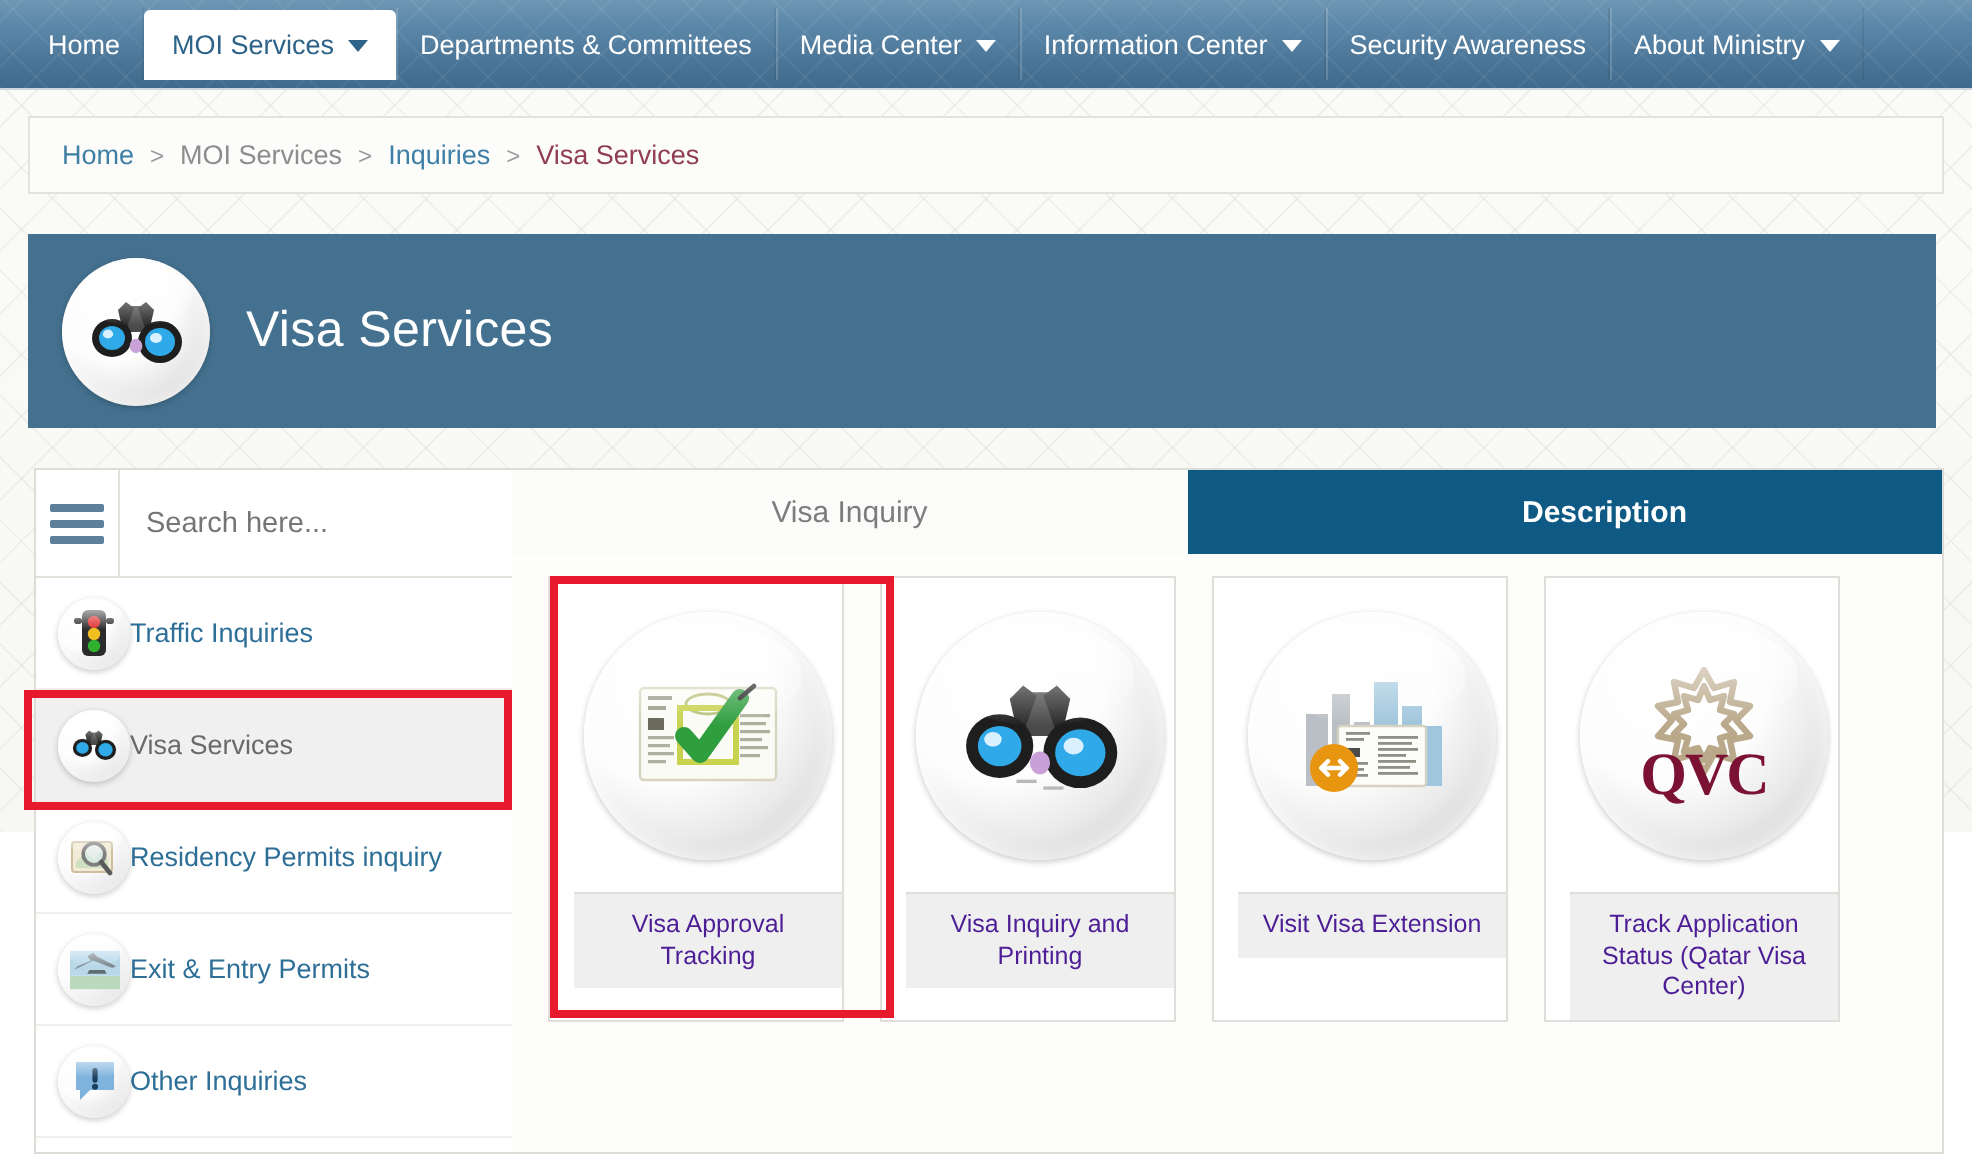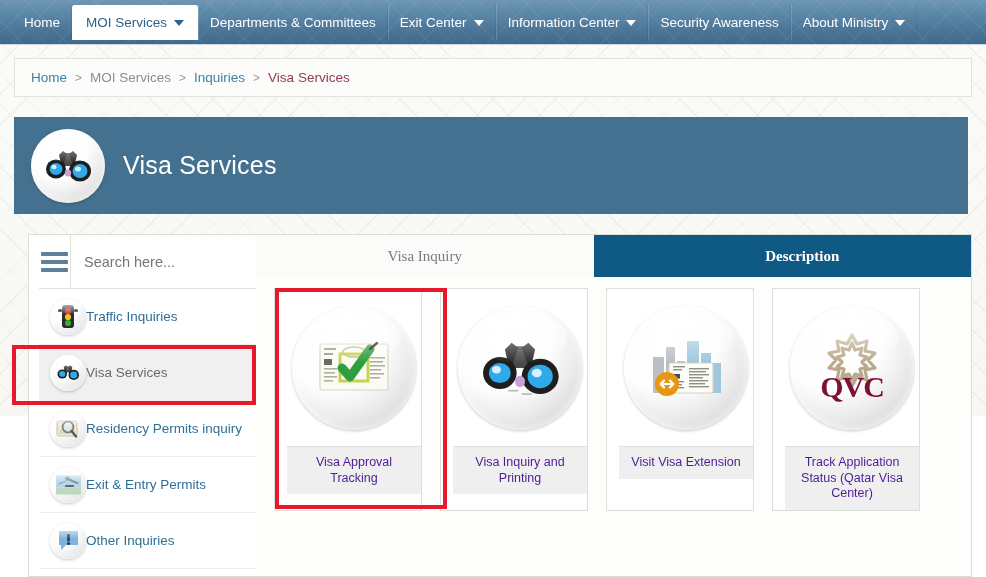--- a/index.html
+++ b/index.html
@@ -70,41 +70,41 @@
   
   .orb { border-radius: 50%; position: relative; flex: none;
          background: radial-gradient(circle at 34% 28%, #ffffff 0%, #fdfdfd 42%, #e9e9e9 66%, #d2d2d2 86%, #c3c3c3 100%);
          box-shadow: 0 1px 3px rgba(0,0,0,.22), inset 0 0 10px rgba(255,255,255,.9);
          display: flex; align-items: center; justify-content: center; overflow: hidden; }
   .orb::after { content:""; position:absolute; left:12%; top:6%; width:76%; height:40%;
                 border-radius: 50%; background: linear-gradient(rgba(255,255,255,.85), rgba(255,255,255,0)); }
 
   
   .sidebar {
-    position: absolute; left: 28px; top: 234px; width: 244px; height: 343px;
-    background: #ffffff; border: 1px solid #ddddd8; padding-left: 10px;
+    position: absolute; left: 17px; top: 234px; width: 244px; height: 343px;
+    background: #ffffff; border: 1px solid #ddddd8;
   }
   .search-row { display: flex; height: 54px; border-bottom: 1px solid #e2e2dd; }
   .burger { width: 53px; display: flex; flex-direction: column; align-items: center;
             justify-content: center; gap: 4px; border-right: 1px solid #e2e2dd; }
   .burger span { display: block; width: 27px; height: 4px; background: #5d7f99; border-radius: 1px; }
   .search-input { flex: 1; border: none; outline: none; padding-left: 13px;
                   font-size: 14.5px; color: #9a9a9a; font-family: "Liberation Sans", sans-serif;
                   background: transparent; }
   .side-item { height: 56px; display: flex; align-items: center; 
                padding-left: 11px; border-bottom: 1px solid #eeeeea;
                font-size: 13.5px; color: #2e6f98; }
   .side-item.active { background: #f0f0f0; color: #6a6a6a; }
 
   
   .content {
     position: absolute; left: 256px; top: 234px; width: 716px; height: 343px;
     background: #fdfdfc; border: 1px solid #ddddd8; border-left: none;
   }
-  .tabs { display: flex; height: 42px; font-family: Liberation Serif, serif; }
+  .tabs { display: flex; height: 42px; }
   .tab { flex: 1; display: flex; align-items: center; justify-content: center;
          font-size: 15px; color: #7c7c7c; background: #fbfbfa; }
   .tab.active { background: #0e5a85; color: #ffffff; font-weight: bold; padding-left: 40px; }
 
   .cards { display: flex; gap: 18px; padding: 11px 0 0 18px; }
   .card { width: 148px; background: #ffffff; border: 1px solid #dededa; padding-left: 12px; }
   .card-img { height: 157px; display: flex; align-items: center; justify-content: center; }
   .card-label { background: #efefef; border-top: 1px solid #dededa;
                 font-size: 12.5px; color: #4c1d95; text-align: center;
                 padding: 8px 5px; line-height: 1.25; }
@@ -124,21 +124,21 @@
       <span>Home</span>
     </div>
     <div class="nav-item active">
       <span>MOI Services</span>
       <span class="caret"></span>
     </div>
     <div class="nav-item">
       <span>Departments &amp; Committees</span>
     </div>
     <div class="nav-item">
-      <span>Exit Center</span>
+      <span>Media Center</span>
       <span class="caret"></span>
     </div>
     <div class="nav-item">
       <span>Information Center</span>
       <span class="caret"></span>
     </div>
     <div class="nav-item">
       <span>Security Awareness</span>
     </div>
     <div class="nav-item">

